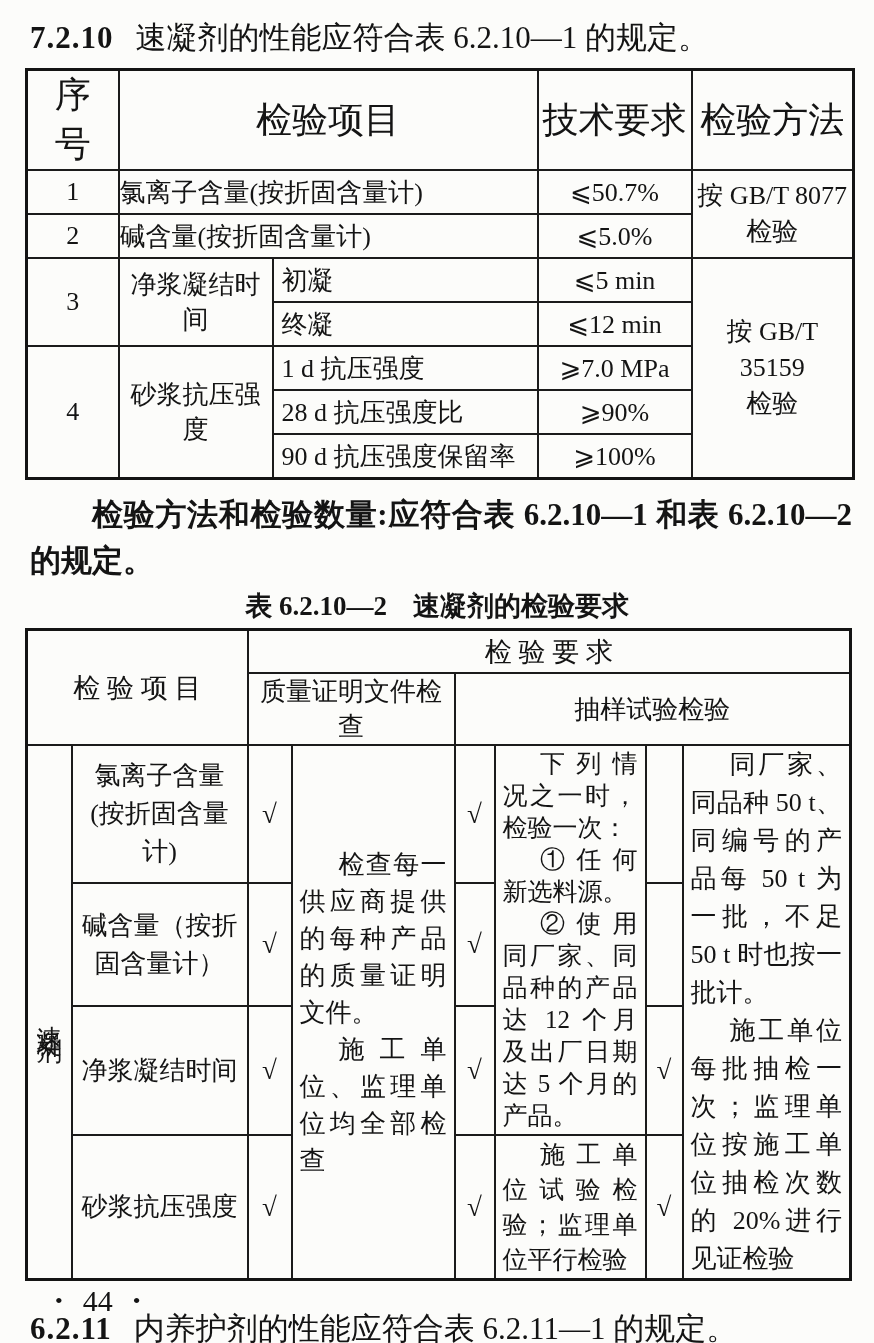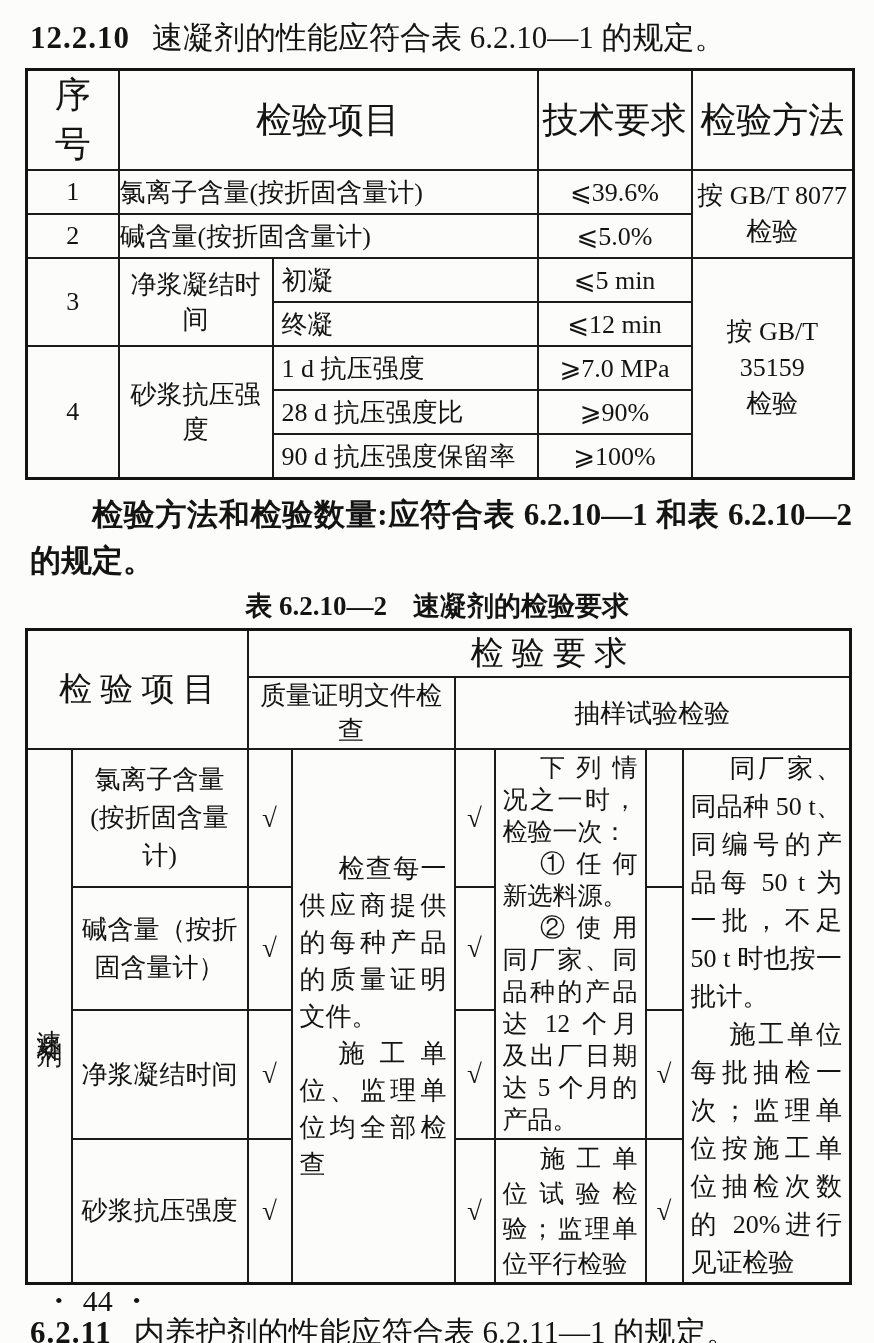--- a/index.html
+++ b/index.html
@@ -42,21 +42,21 @@
   }
   .t-outer{border:3px solid #141414;}
   .center{text-align:center;}
   
   .t1 td{height:42px;}
   .t1 tr.hrow td{height:46px;font-size:36px;}
   .t1 .item-main{}
   .t1 .sub-item{padding-left:8px;}
   .t1 .method{line-height:36px;}
   
-  .t2 tr.hrow1 td{height:41px;font-size:33px;}
+  .t2 tr.hrow1 td{height:41px;font-size:27px;}
   .t2 tr.hrow2 td{height:40px;font-size:26px;}
   .t2 .r1 td{height:104px;}
   .t2 .r2 td{height:101px;}
   .t2 .r3 td{height:106px;}
   .t2 .r4 td{height:120px;}
   .t2 .group-cell{text-align:center;}
   .t2 .vertical{
     writing-mode:vertical-rl;
     text-orientation:upright;
     letter-spacing:5px;
@@ -94,21 +94,21 @@
     gap:20px;
   }
   .page-no .dot{font-size:22px;line-height:30px;}
 </style>
 </head>
 <body>
 
 <div class="page">
 
   <div class="sec-heading">
-    <span class="sec-num">12.2.10</span><span>速凝剂的性能应符合表 6.2.10—1 的规定。</span>
+    <span class="sec-num">7.2.10</span><span>速凝剂的性能应符合表 6.2.10—1 的规定。</span>
   </div>
 
 
   <table class="t1 t-outer">
     <colgroup>
       <col style="width:92px">
         <col style="width:154px">
         <col style="width:265px">
       <col style="width:154px">
         <col style="width:162px">
@@ -116,21 +116,21 @@
     <tbody>
       <tr class="hrow">
         <td class="center">序　号</td>
         <td class="center" colspan="2">检验项目</td>
         <td class="center">技术要求</td>
         <td class="center">检验方法</td>
       </tr>
       <tr>
         <td class="center">1</td>
         <td class="item-main" colspan="2">氯离子含量(按折固含量计)</td>
-        <td class="center">⩽39.6%</td>
+        <td class="center">⩽50.7%</td>
         <td class="center method" rowspan="2">
           <span>按 GB/T 8077</span><br>
           <span>检验</span>
         </td>
       </tr>
       <tr>
         <td class="center">2</td>
         <td class="item-main" colspan="2">碱含量(按折固含量计)</td>
         <td class="center">⩽5.0%</td>
       </tr>

